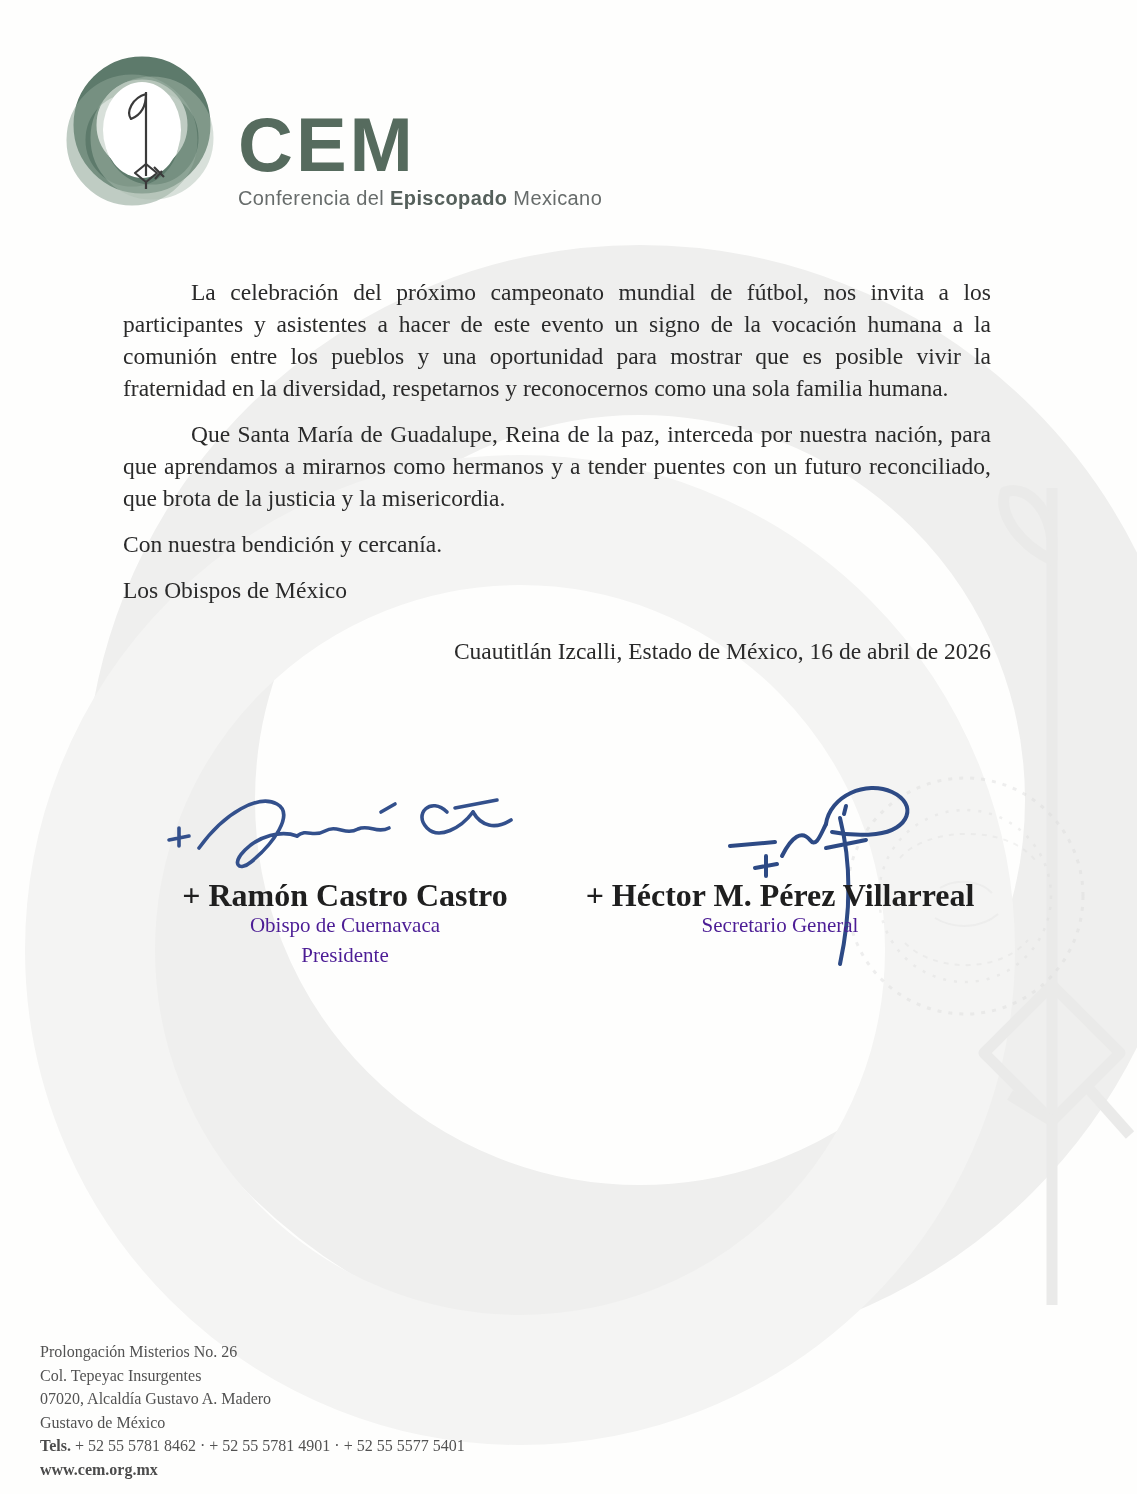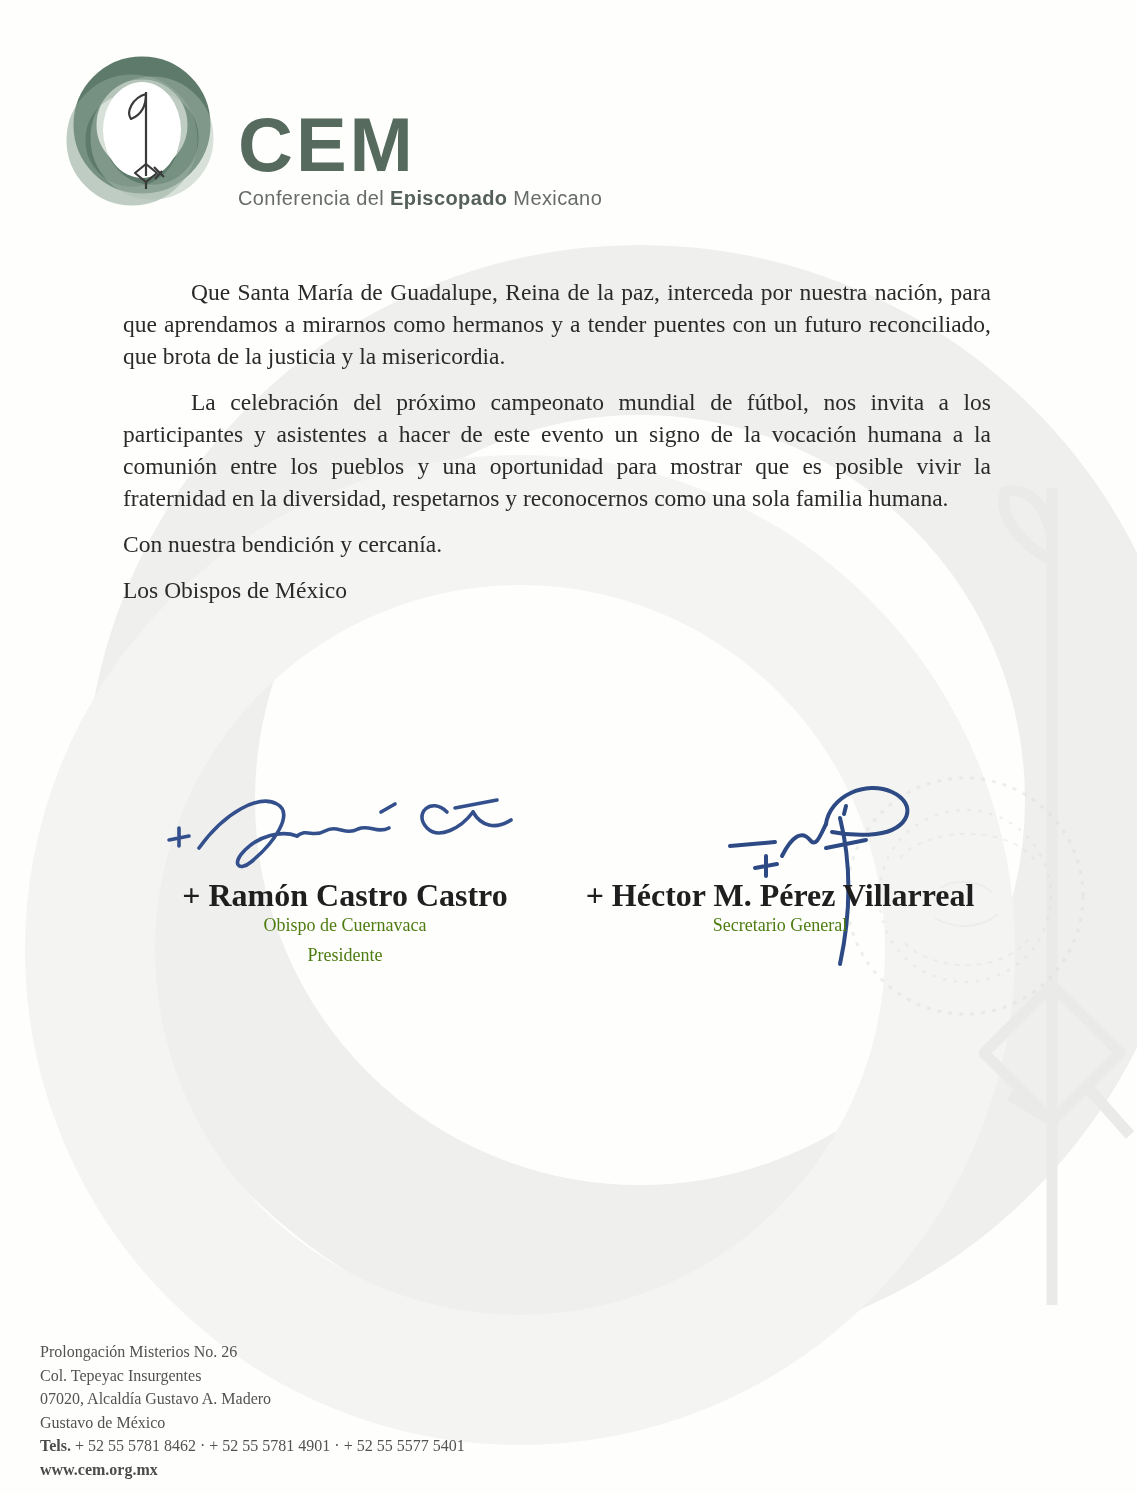--- a/index.html
+++ b/index.html
@@ -35,21 +35,21 @@
   .letter-body p{margin:0 0 14px 0;text-align:justify;}
   .letter-body p.indent{text-indent:68px;}
   .dateline{margin-top:29px;text-align:right;font-size:23.5px;}
   
   .sig-row{position:absolute;top:778px;left:0;width:1137px;height:260px;z-index:2;}
   .sig-col{position:absolute;text-align:center;}
   .sig-col.left{left:150px;width:390px;}
   .sig-col.right{left:585px;width:390px;}
   .sig-svg{display:block;margin:0 auto;overflow:visible;}
   .sig-name{font-weight:bold;font-size:32px;color:#1f1f1f;line-height:30px;margin-top:6px;}
-  .sig-title{font-size:18px;color:#4d7c0f;line-height:30px;}
+  .sig-title{font-size:21px;color:#4c1d95;line-height:30px;}
   
   .seal{position:absolute;left:830px;top:768px;z-index:1;opacity:.55;pointer-events:none;}
   
   .footer{
     position:absolute;left:40px;top:1340px;z-index:2;
     font-family:Liberation Serif, serif;
     font-size:16px;line-height:23.5px;color:#525252;
   }
   .footer .bold{font-weight:bold;color:#4c4c4c;}
   .footer-line{white-space:nowrap;}
@@ -86,24 +86,25 @@
         <path d="M84 130 L84 137"></path>
       </g>
     </svg>
     <div class="logo-text">
       <div class="logo-acronym">CEM</div>
       <div class="logo-subtitle"><span>Conferencia del </span><b>Episcopado</b><span> Mexicano</span></div>
     </div>
   </div>
 
   <div class="letter-body">
+    <p class="indent">La celebración del próximo campeonato mundial de fútbol, nos invita a los participantes y asistentes a hacer de este evento un signo de la vocación humana a la comunión entre los pueblos y una oportunidad para mostrar que es posible vivir la fraternidad en la diversidad, respetarnos y reconocernos como una sola familia humana.</p>
     <p class="indent">Que Santa María de Guadalupe, Reina de la paz, interceda por nuestra nación, para que aprendamos a mirarnos como hermanos y a tender puentes con un futuro reconciliado, que brota de la justicia y la misericordia.</p>
-    <p class="indent">La celebración del próximo campeonato mundial de fútbol, nos invita a los participantes y asistentes a hacer de este evento un signo de la vocación humana a la comunión entre los pueblos y una oportunidad para mostrar que es posible vivir la fraternidad en la diversidad, respetarnos y reconocernos como una sola familia humana.</p>
     <p>Con nuestra bendición y cercanía.</p>
     <p>Los Obispos de México</p>
+    <div class="dateline">Cuautitlán Izcalli, Estado de México, 16 de abril de 2026</div>
   </div>
 
   <svg class="seal" width="270" height="260" viewBox="0 0 270 260">
     <g fill="none" stroke="#d9d9d9">
       <circle cx="135" cy="128" r="118" stroke-width="3" stroke-dasharray="4 7" opacity="0.8"></circle>
       <circle cx="135" cy="128" r="86" stroke-width="2.5" stroke-dasharray="3 8" opacity="0.7"></circle>
       <path d="M70 90 C 95 60, 175 55, 205 92" stroke-width="2" stroke-dasharray="5 6" opacity="0.6"></path>
       <path d="M75 175 C 105 205, 170 205, 198 172" stroke-width="2" stroke-dasharray="5 6" opacity="0.6"></path>
       <path d="M110 120 C 125 110, 150 112, 162 125" stroke-width="2" opacity="0.5"></path>
       <path d="M105 150 C 125 162, 152 160, 168 146" stroke-width="2" opacity="0.5"></path>

